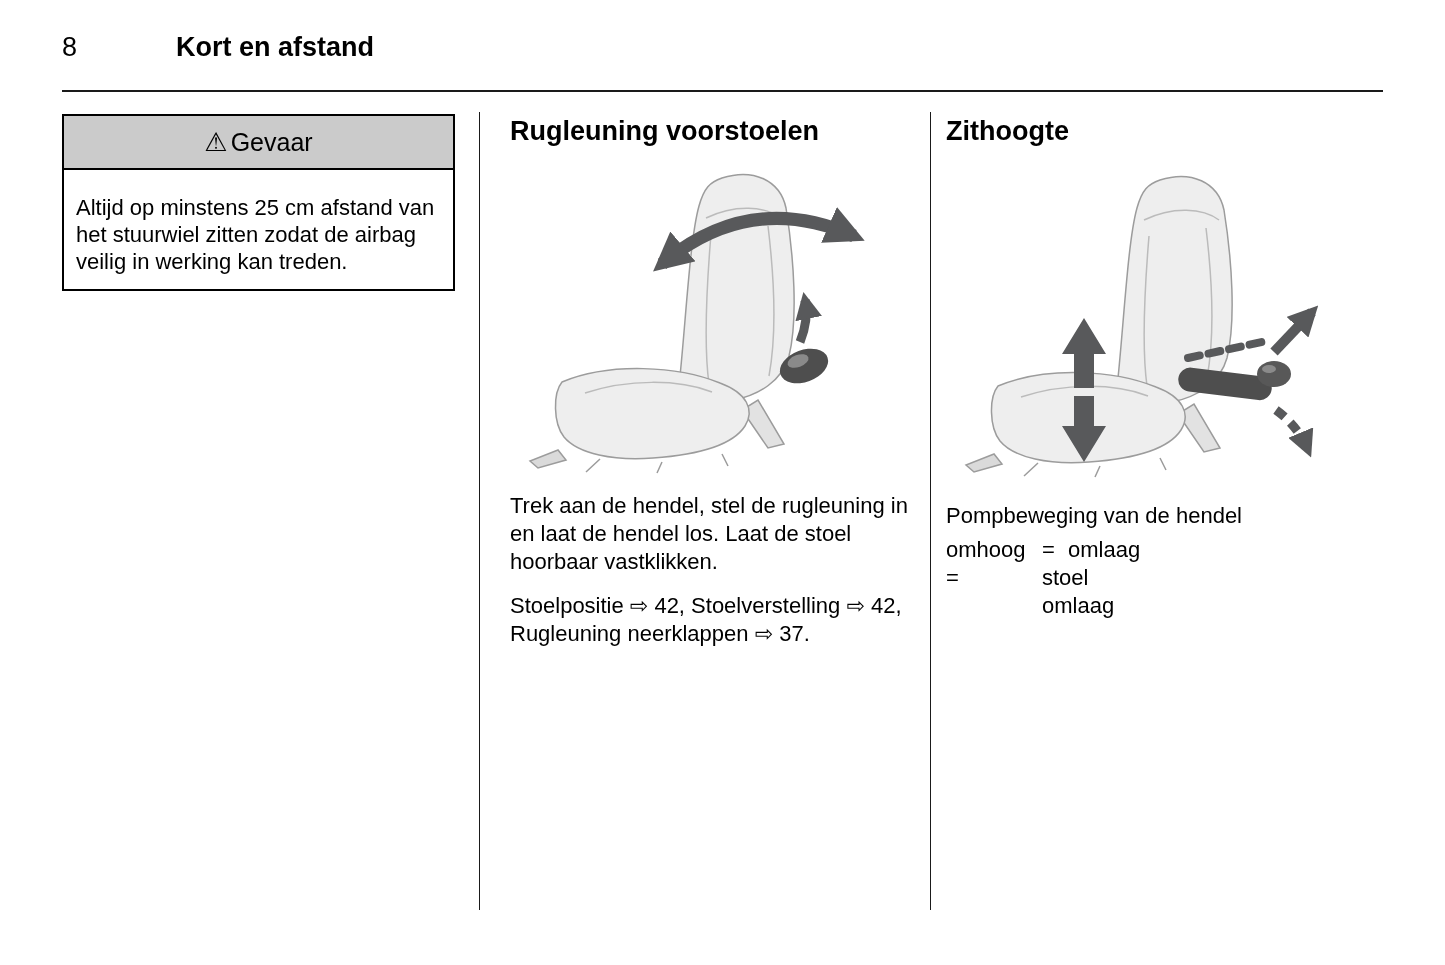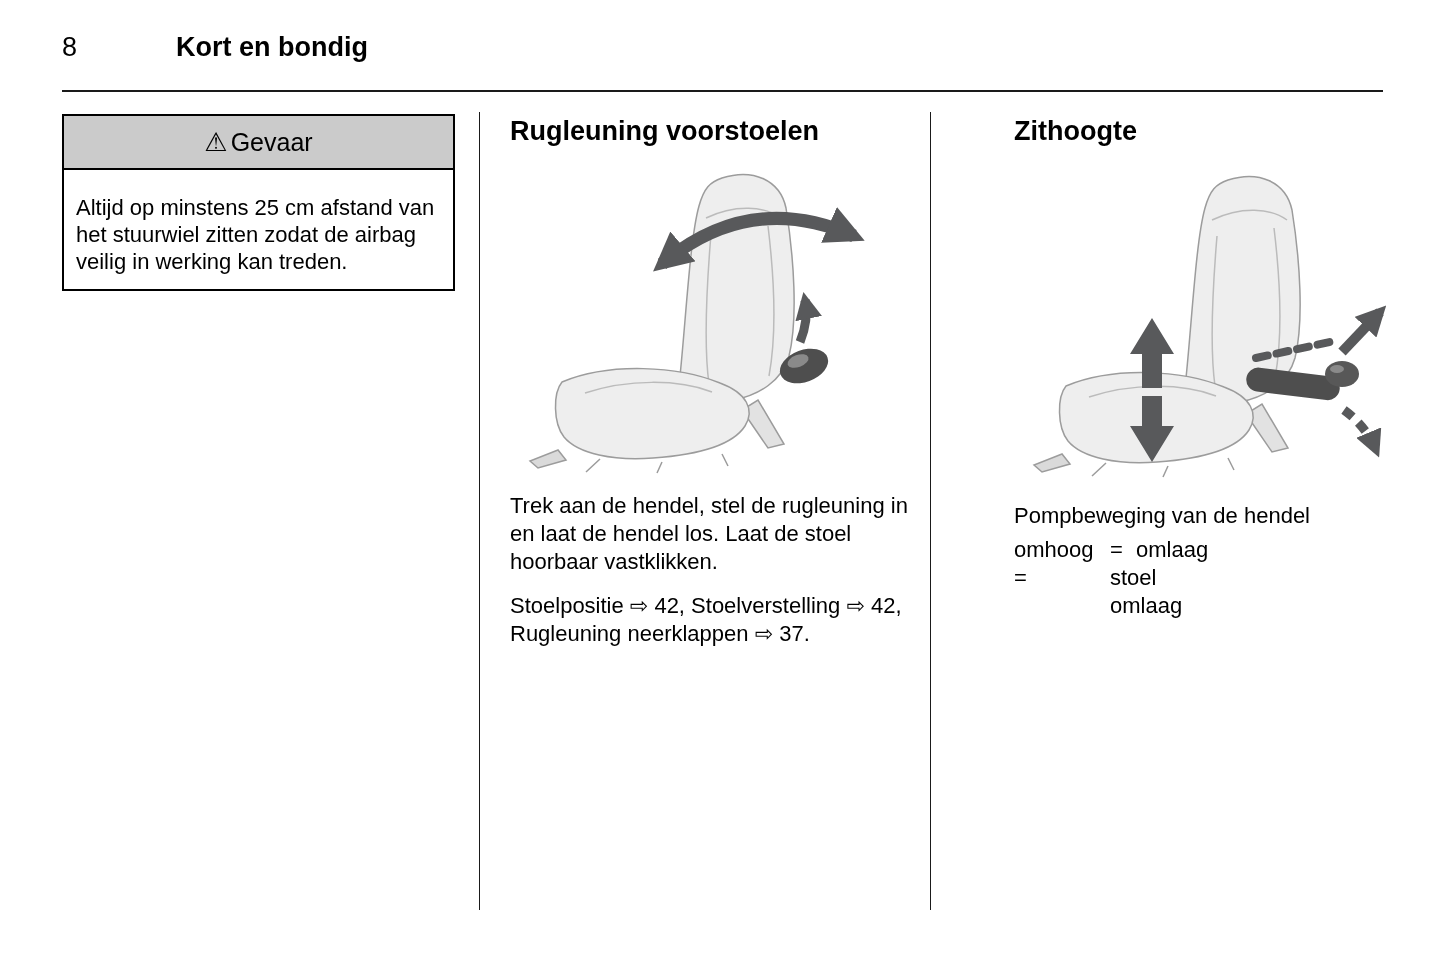--- a/index.html
+++ b/index.html
@@ -91,21 +91,21 @@
 
   
   .col-mid {
     position: absolute;
     left: 510px;
     top: 114px;
     width: 398px;
   }
   .col-right {
     position: absolute;
-    left: 1014px;
+    left: 946px;
     top: 114px;
     width: 400px;
   }
   .section-heading {
     font-size: 27px;
     font-weight: 700;
     line-height: 34px;
     margin: 0;
   }
   .seat-figure {
@@ -131,21 +131,21 @@
     line-height: 28px;
     margin: 2px 0 0 0;
   }
 </style>
 </head>
 <body>
 
 <div class="page">
 
   <span class="page-number">8</span>
-  <h1 class="page-title">Kort en bondig</h1>
+  <h1 class="page-title">Kort en afstand</h1>
   <div class="header-rule"></div>
 
   <div class="col-divider divider-1"></div>
   <div class="col-divider divider-2"></div>
 
   <section class="col-left">
     <div class="warning-box">
       <div class="warning-header">
         <span class="warning-icon">⚠</span>
         <span class="warning-title">Gevaar</span>

